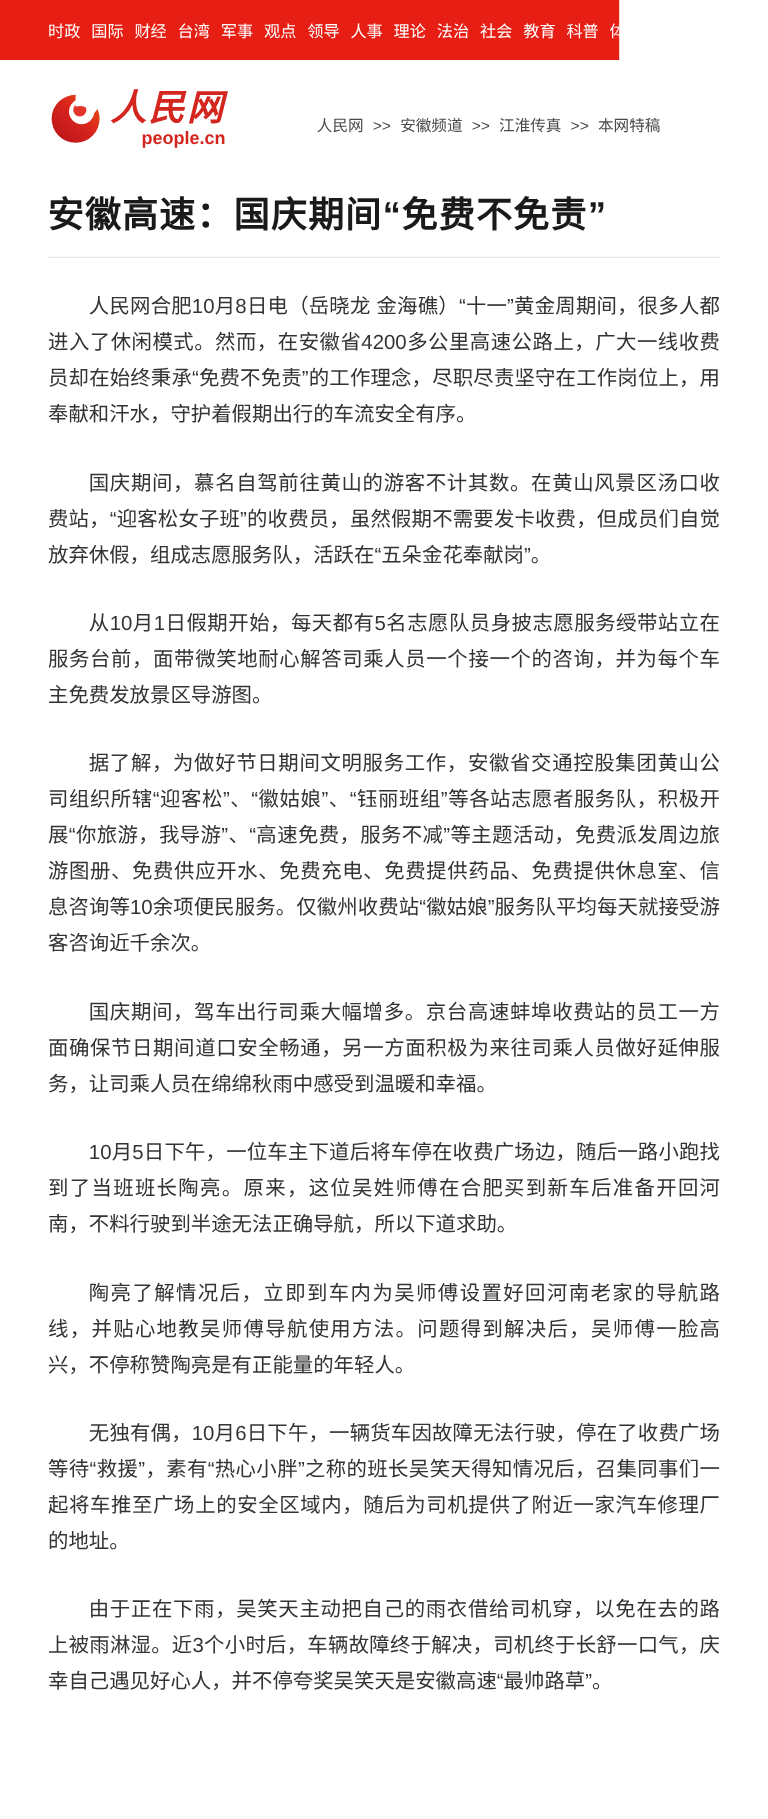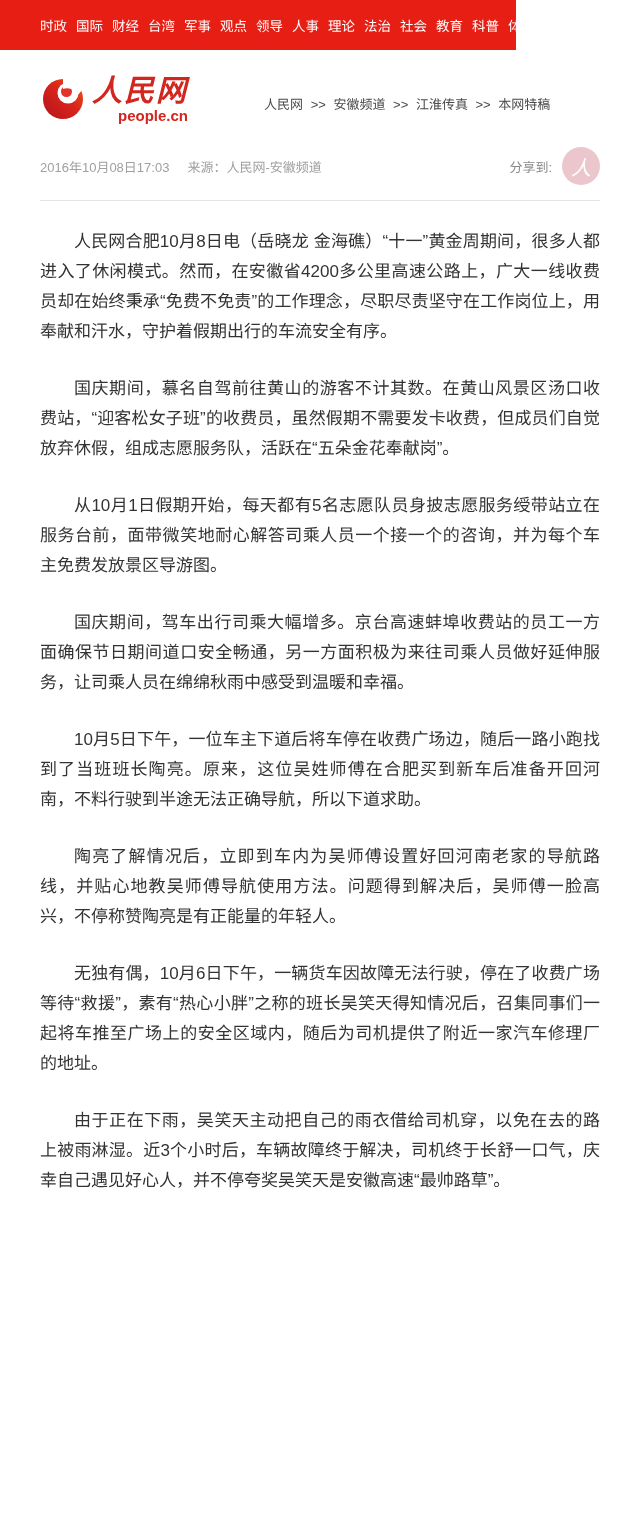--- a/index.html
+++ b/index.html
@@ -169,35 +169,30 @@
     </span><span>
       <a href="#">安徽频道</a><span class="sep"> &gt;&gt; </span>
     </span><span>
       <a href="#">江淮传真</a><span class="sep"> &gt;&gt; </span>
     </span><span>
       <a href="#">本网特稿</a><span class="sep"></span>
     </span></div>
 </header>
 
 <main>
+  <h1 class="article-title">安徽高速：国庆期间“免费不免责”</h1>
 
-  <div class="meta-row">
-    <span class="meta-date">2016年10月08日17:03</span>
-    <span class="meta-source"><span>来源：</span><a href="#">人民网-安徽频道</a></span>
-    <span class="meta-spacer"></span>
-    <span class="share-label">分享到:</span>
-    <span class="share-icon">人</span>
-  </div>
 
   <hr class="divider">
 
   <div class="article-body">
       <p>人民网合肥10月8日电（岳晓龙 金海礁）“十一”黄金周期间，很多人都进入了休闲模式。然而，在安徽省4200多公里高速公路上，广大一线收费员却在始终秉承“免费不免责”的工作理念，尽职尽责坚守在工作岗位上，用奉献和汗水，守护着假期出行的车流安全有序。</p>
       <p>国庆期间，慕名自驾前往黄山的游客不计其数。在黄山风景区汤口收费站，“迎客松女子班”的收费员，虽然假期不需要发卡收费，但成员们自觉放弃休假，组成志愿服务队，活跃在“五朵金花奉献岗”。</p>
       <p>从10月1日假期开始，每天都有5名志愿队员身披志愿服务绶带站立在服务台前，面带微笑地耐心解答司乘人员一个接一个的咨询，并为每个车主免费发放景区导游图。</p>
+      <p>据了解，为做好节日期间文明服务工作，安徽省交通控股集团黄山公司组织所辖“迎客松”、“徽姑娘”、“钰丽班组”等各站志愿者服务队，积极开展“你旅游，我导游”、“高速免费，服务不减”等主题活动，免费派发周边旅游图册、免费供应开水、免费充电、免费提供药品、免费提供休息室、信息咨询等10余项便民服务。仅徽州收费站“徽姑娘”服务队平均每天就接受游客咨询近千余次。</p>
       <p>国庆期间，驾车出行司乘大幅增多。京台高速蚌埠收费站的员工一方面确保节日期间道口安全畅通，另一方面积极为来往司乘人员做好延伸服务，让司乘人员在绵绵秋雨中感受到温暖和幸福。</p>
       <p>10月5日下午，一位车主下道后将车停在收费广场边，随后一路小跑找到了当班班长陶亮。原来，这位吴姓师傅在合肥买到新车后准备开回河南，不料行驶到半途无法正确导航，所以下道求助。</p>
       <p>陶亮了解情况后，立即到车内为吴师傅设置好回河南老家的导航路线，并贴心地教吴师傅导航使用方法。问题得到解决后，吴师傅一脸高兴，不停称赞陶亮是有正能量的年轻人。</p>
       <p>无独有偶，10月6日下午，一辆货车因故障无法行驶，停在了收费广场等待“救援”，素有“热心小胖”之称的班长吴笑天得知情况后，召集同事们一起将车推至广场上的安全区域内，随后为司机提供了附近一家汽车修理厂的地址。</p>
       <p>由于正在下雨，吴笑天主动把自己的雨衣借给司机穿，以免在去的路上被雨淋湿。近3个小时后，车辆故障终于解决，司机终于长舒一口气，庆幸自己遇见好心人，并不停夸奖吴笑天是安徽高速“最帅路草”。</p>
     </div>
 
 </main>
 
 </body></html>

